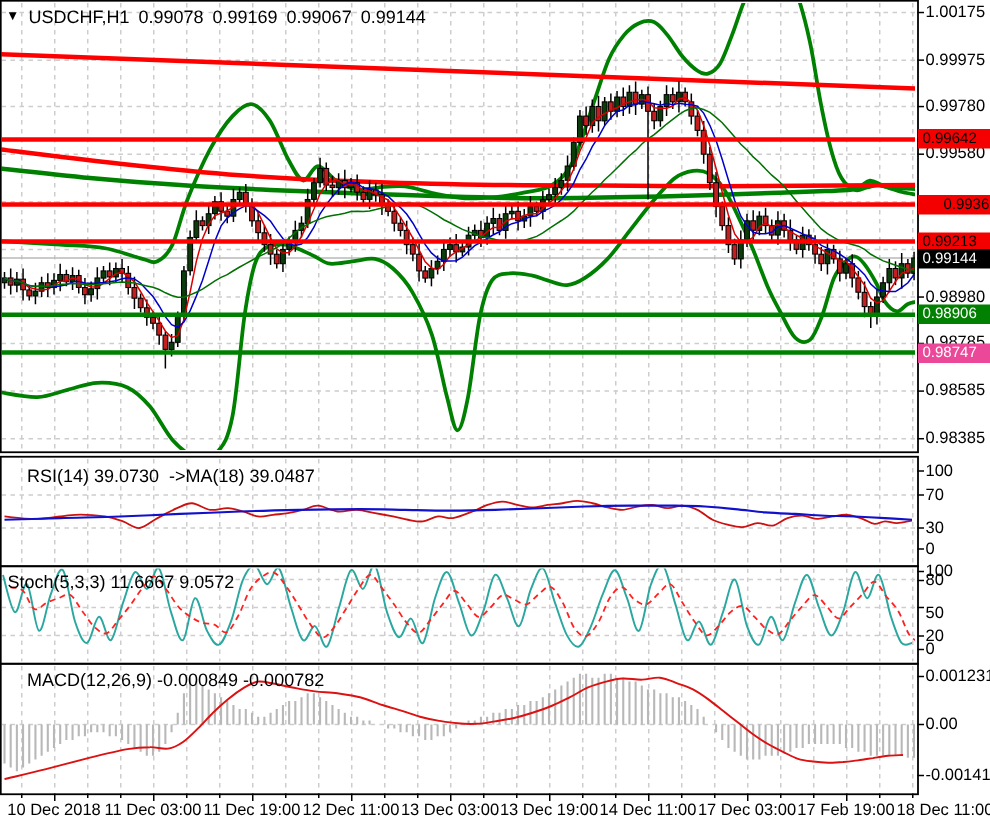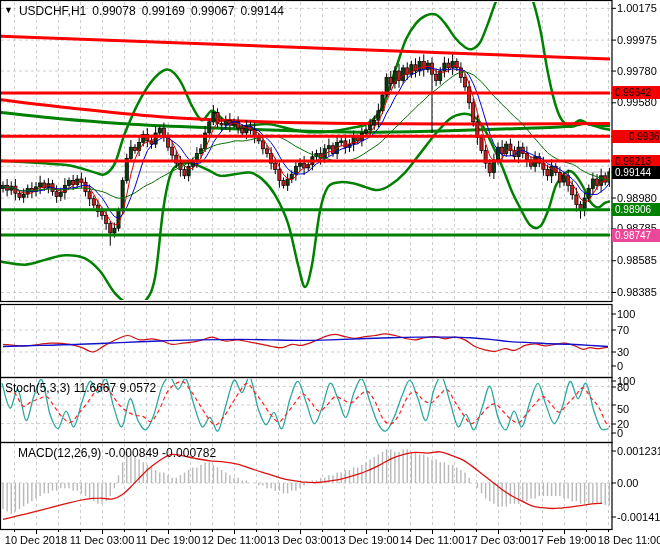--- a/index.html
+++ b/index.html
@@ -699,20 +699,21 @@
 
   <div id="title" class="ovl">
     <span class="tri">▼</span>
     <span>USDCHF,H1</span>
     <span>0.99078</span>
     <span>0.99169</span>
     <span>0.99067</span>
     <span>0.99144</span>
   </div>
 
+  <div class="ovl panlab" style="left:18px;top:310px;">RSI(14) 39.0730  -&gt;MA(18) 39.0487</div>
   <div class="ovl panlab" style="left:5px;top:381px;">Stoch(5,3,3) 11.6667 9.0572</div>
   <div class="ovl panlab" style="left:18px;top:446px;">MACD(12,26,9) -0.000849 -0.000782</div>
 
   <div id="labels-layer">
       <div class="axlab" style="top:2px;">1.00175</div>
       <div class="axlab" style="top:34px;">0.99975</div>
       <div class="axlab" style="top:65px;">0.99780</div>
       <div class="axlab" style="top:96px;">0.99580</div>
       <div class="axlab" style="top:192px;">0.98980</div>
       <div class="axlab" style="top:222px;">0.98785</div>

